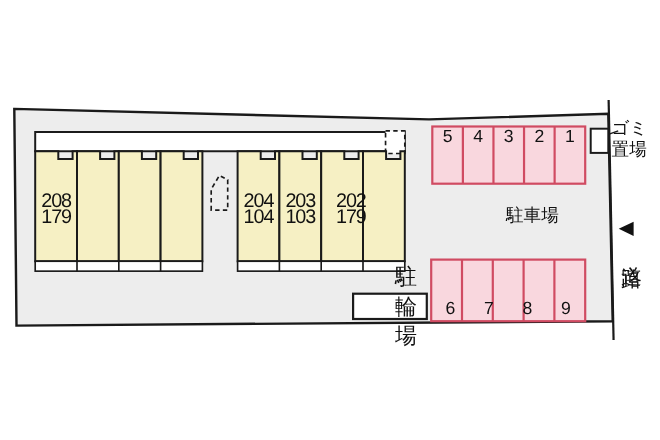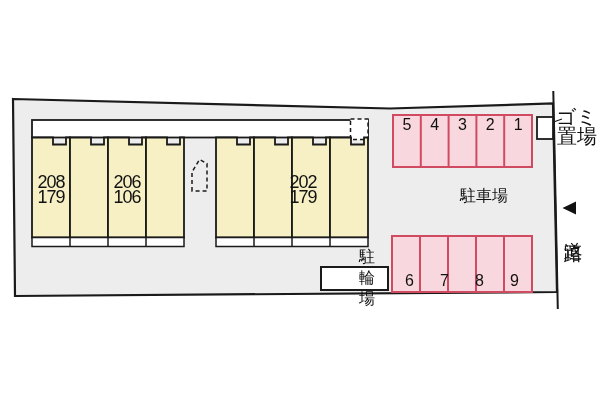--- a/index.html
+++ b/index.html
@@ -13,22 +13,22 @@
   
   .park-row{position:absolute;display:flex;}
   .park-row.top{left:393px;top:115px;width:139px;height:52px;}
   .park-row.bottom{left:392px;top:236px;width:140px;height:56px;}
   .pcell{flex:1;display:flex;justify-content:center;font-size:16px;font-weight:500;}
   .park-row.top .pcell{align-items:flex-start;padding-top:1px;}
   .park-row.bottom .pcell{align-items:flex-end;padding-bottom:2px;}
   .parking-label{left:460px;top:186px;width:68px;text-align:left;font-size:16px;}
   .bicycle-box{left:320px;top:266px;width:69px;height:25px;background:#fff;
                border:2px solid #1a1a1a;box-sizing:border-box;display:flex;
-               align-items:center;justify-content:center;font-size:16px;letter-spacing:0px;padding-left:37px;}
-  .garbage-label{left:556px;top:108px;font-size:20px;line-height:19px;text-align:right;}
+               align-items:center;justify-content:center;font-size:20px;letter-spacing:0px;padding-left:37px;}
+  .garbage-label{left:556px;top:108px;font-size:16px;line-height:19px;text-align:left;}
   .road-label{left:563px;top:227px;font-size:19px;line-height:20px;
               writing-mode:vertical-rl;letter-spacing:2px;}
 </style>
 </head>
 <body>
 
 <div class="canvas">
 
   <svg width="600" height="400" viewBox="0 0 600 400">
 
@@ -86,26 +86,30 @@
     <line x1="548" y1="124" x2="562" y2="119" stroke="#1a1a1a" stroke-width="1.3"></line>
     <rect x="537" y="117" width="16" height="22" fill="#ffffff" stroke="#1a1a1a" stroke-width="1.8"></rect>
 
     <polygon points="562.5,208 576,201.5 576,214.5" fill="#111111"></polygon>
   </svg>
 
   <div class="unit-label" style="left:32px">
     <div>208</div>
     <div>179</div>
   </div>
-  <div class="unit-label" style="left:108px">
-    <div>206</div>
-    <div>106</div>
+
+  <div class="unit-label" style="left:216px">
+    <div>204</div>
+    <div>104</div>
   </div>
-
-  <div class="unit-label" style="left:284px">
+  <div class="unit-label" style="left:254px">
+    <div>203</div>
+    <div>103</div>
+  </div>
+  <div class="unit-label" style="left:300px">
     <div>202</div>
     <div>179</div>
   </div>
 
   <div class="park-row top">
     <div class="pcell">5</div>
     <div class="pcell">4</div>
     <div class="pcell">3</div>
     <div class="pcell">2</div>
     <div class="pcell">1</div>

